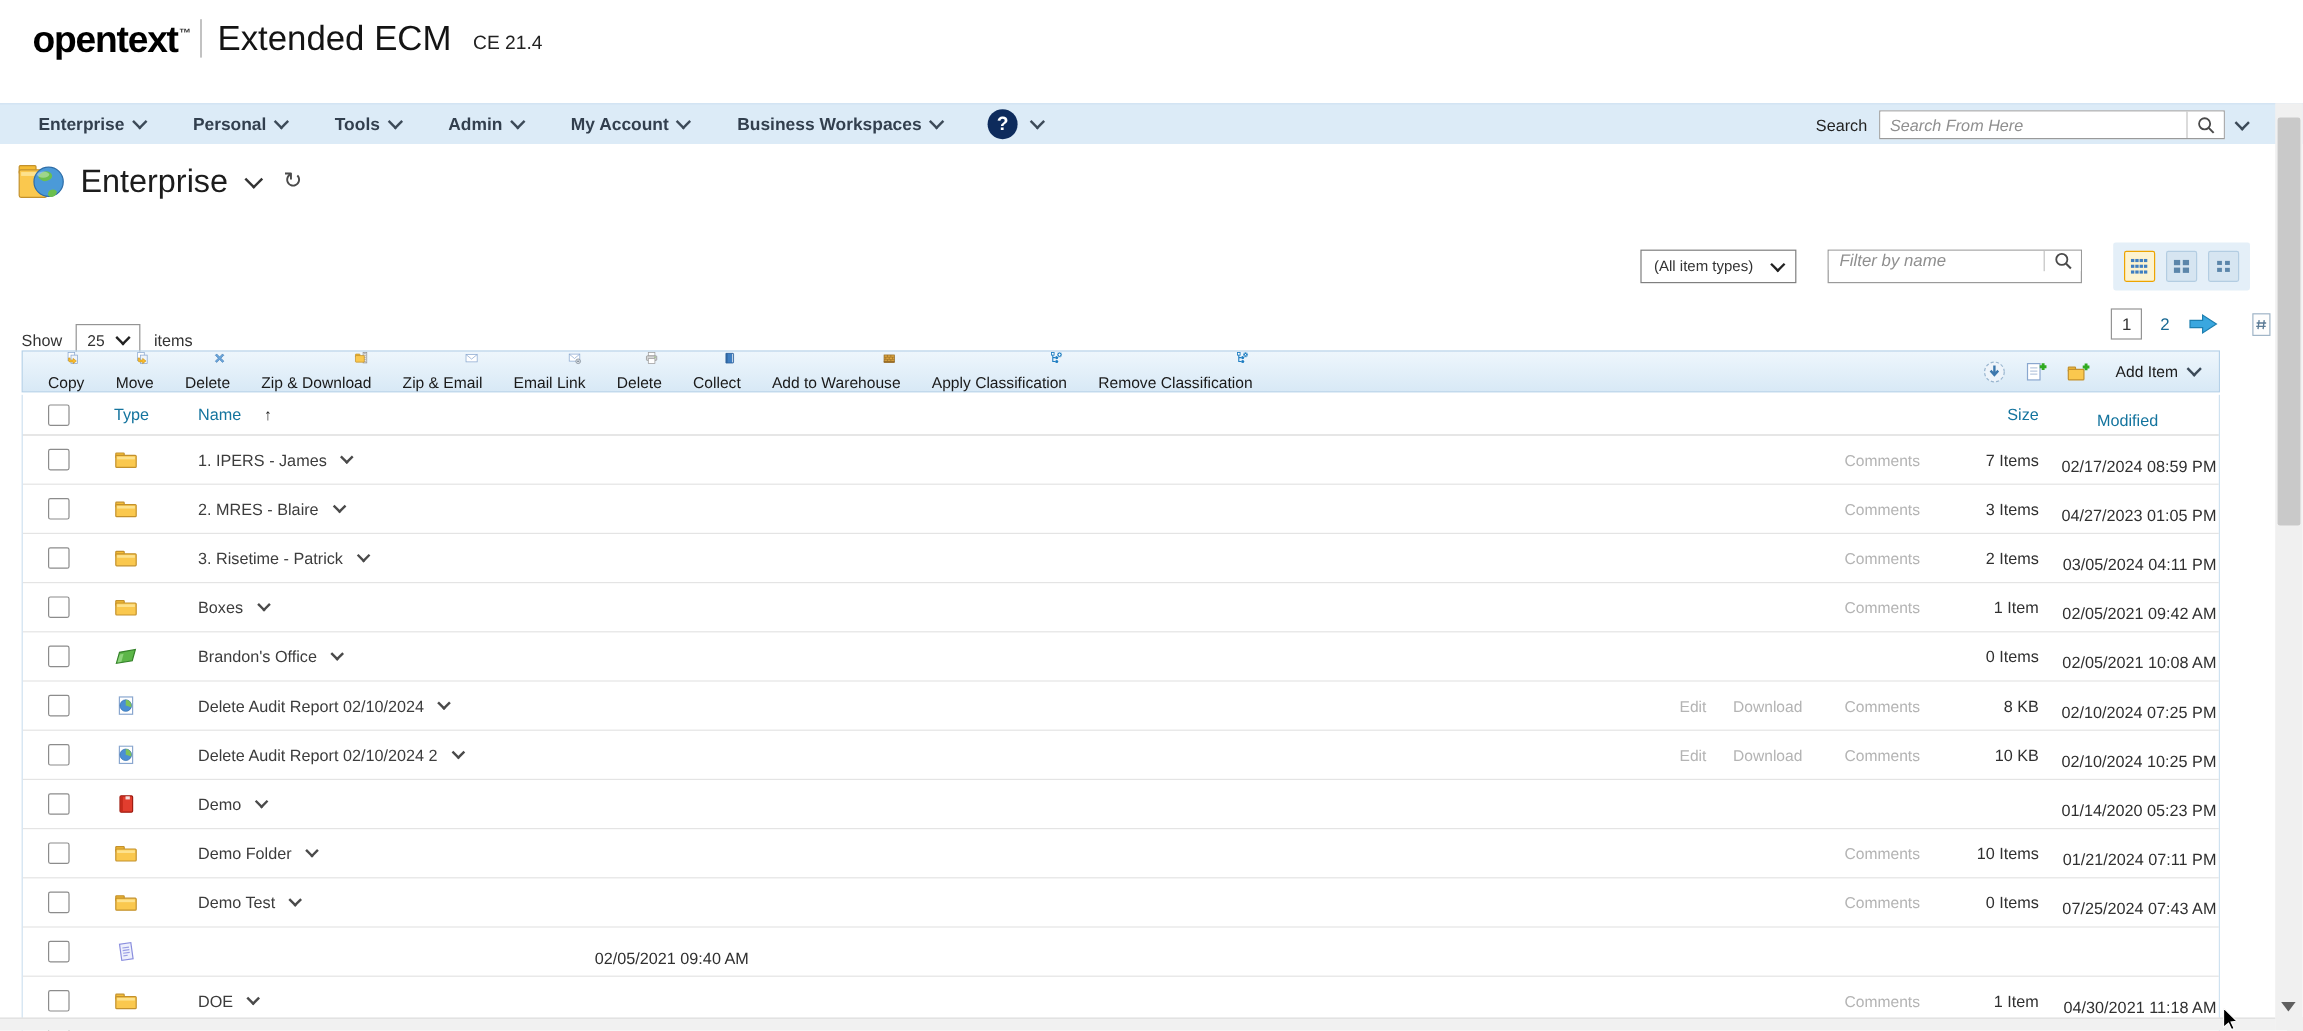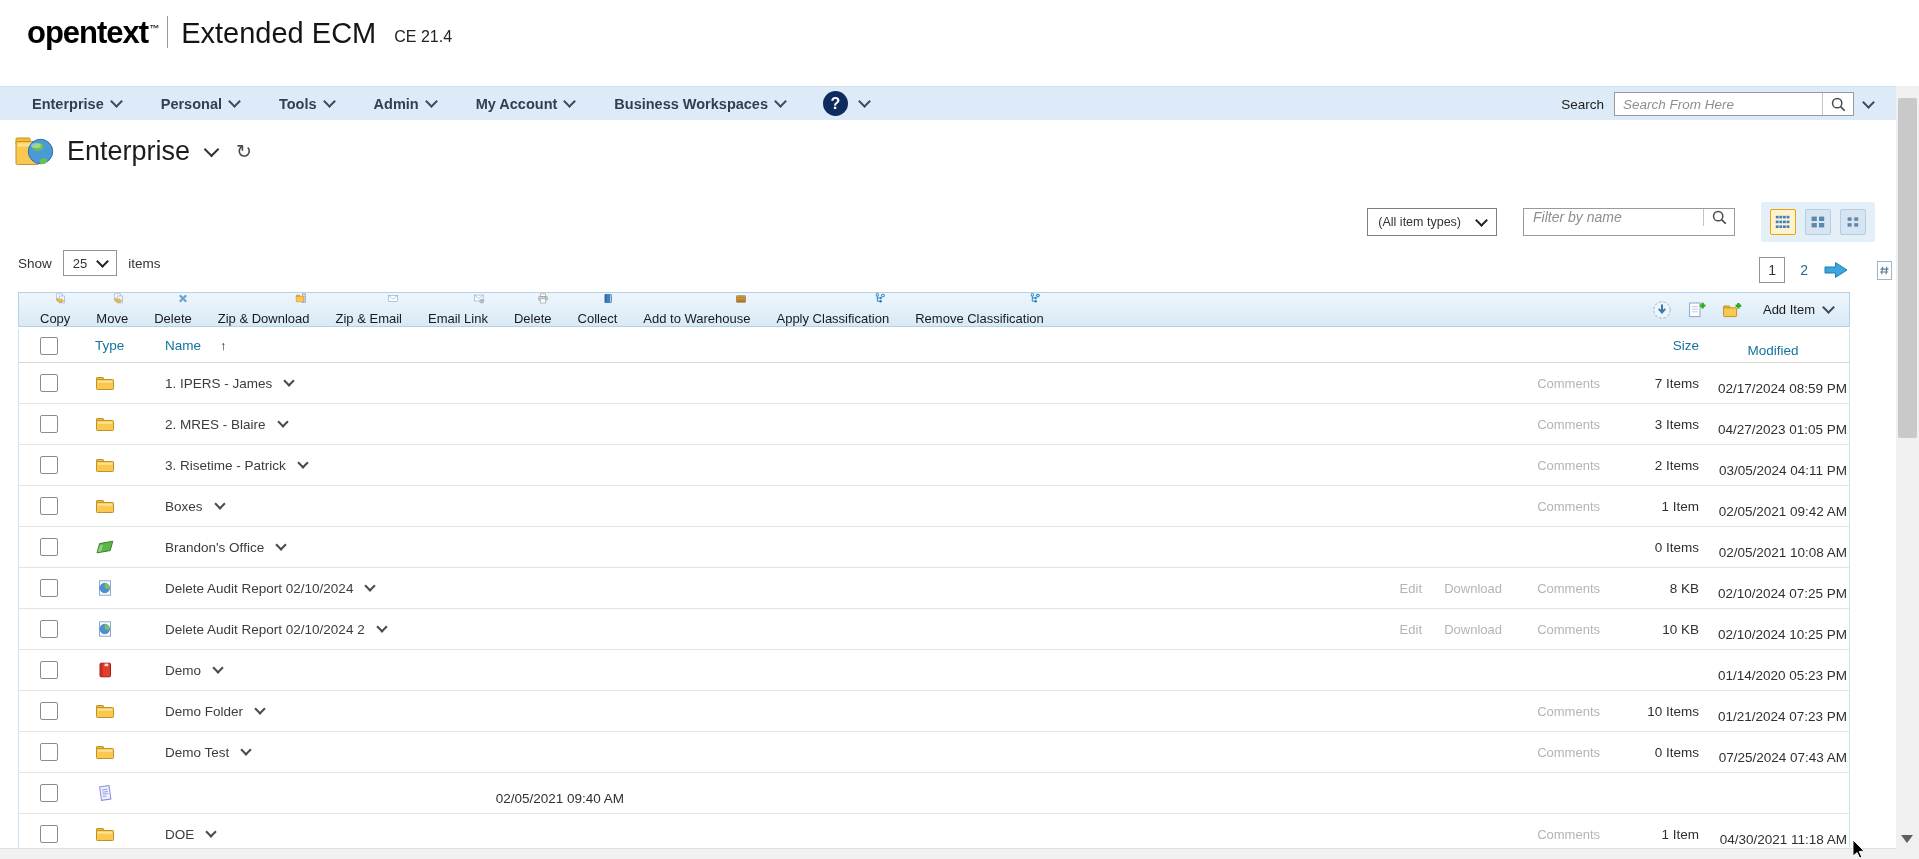--- a/index.html
+++ b/index.html
@@ -21,21 +21,21 @@
     border-top:1px solid #cfe2f2;display:flex;align-items:center;padding-left:12px;box-sizing:border-box;}
   .nav-item{display:flex;align-items:center;gap:8px;padding:0 20px;font-weight:700;
     font-size:14.5px;color:#323f4e;cursor:pointer;}
   .chev{display:inline-block;width:7px;height:7px;border-right:2px solid #3c4a58;
     border-bottom:2px solid #3c4a58;transform:rotate(45deg);margin-top:-4px;}
   .help-wrap{display:flex;align-items:center;gap:12px;padding:0 18px;}
   .help-circle{width:25px;height:25px;border-radius:50%;background:#0d2b5c;color:#fff;
     font-weight:700;font-size:16px;display:flex;align-items:center;justify-content:center;cursor:pointer;}
   .nav-search{position:absolute;right:46px;top:0;height:34px;display:flex;align-items:center;gap:10px;}
   .nav-search-label{font-size:13.5px;color:#222;}
-  .search-box{display:flex;align-items:stretch;width:240px;height:24px;border:1px solid #9a9a9a;
+  .search-box{display:flex;align-items:stretch;width:288px;height:24px;border:1px solid #9a9a9a;
     background:#fff;box-sizing:border-box;}
   .search-box input{flex:1;border:0;outline:0;padding:0 8px;font-size:13.5px;font-family:"Liberation Sans",sans-serif;min-width:0;}
   input::placeholder{font-style:italic;color:#8f8f8f;}
   .mag-btn{width:30px;display:flex;align-items:center;justify-content:center;border-left:1px solid #c3c3c3;
     background:#fff;cursor:pointer;}
   
   .title-row{position:absolute;top:133px;left:14px;display:flex;align-items:center;gap:13px;}
   .page-title{font-size:27px;color:#1c1c1c;}
   .chev-lg{width:9px;height:9px;border-width:2px;border-color:#333;margin-left:3px;}
   .refresh{font-size:19px;color:#4a4a4a;margin-left:6px;cursor:pointer;line-height:1;}
@@ -45,21 +45,21 @@
     gap:16px;padding:0 10px;font-size:12.5px;color:#333;cursor:pointer;box-sizing:border-box;}
   .chev-bold{border-width:2.6px;border-color:#222;width:7px;height:7px;}
   .filter-box{display:flex;align-items:flex-start;width:212px;height:28px;border:1px solid #9a9a9a;
     background:#fff;box-sizing:border-box;}
   .filter-box input{flex:1;border:0;outline:0;padding:0 9px;font-size:14px;font-family:"Liberation Sans",sans-serif;min-width:0;}
   .view-toggles{background:#e4eff8;border-radius:2px;padding:7px 9px;display:flex;gap:9px;}
   .vt-btn{width:26px;height:26px;display:flex;align-items:center;justify-content:center;
     background:#d6e5f1;border:1px solid #b3cde2;border-radius:2px;cursor:pointer;box-sizing:border-box;}
   .vt-btn.active{background:#fdf3cf;border-color:#eda400;}
   
-  .show-row{position:absolute;top:250px;left:18px;display:flex;align-items:center;gap:11px;
+  .show-row{position:absolute;top:270px;left:18px;display:flex;align-items:center;gap:11px;
     font-size:13.5px;color:#333;}
   .pagesize{height:26px;border:1px solid #949494;background:#fff;display:flex;align-items:center;
     gap:11px;padding:0 9px;font-size:13px;cursor:pointer;box-sizing:border-box;}
   .pagination{position:absolute;top:257px;right:26px;display:flex;align-items:center;gap:13px;}
   .page-current{width:26px;height:26px;border:1px solid #949494;background:#fff;font-size:14px;
     color:#333;display:flex;align-items:center;justify-content:center;box-sizing:border-box;}
   .page-link{font-size:14px;color:#1b6a94;cursor:pointer;padding:0 2px;}
   .next-btn,.jump-btn{cursor:pointer;display:flex;align-items:center;}
   .jump-btn{margin-left:14px;}
   
@@ -648,21 +648,21 @@
         </svg>
       </div>
     <div class="c-name">
         <span class="name-link">Demo Folder</span>
         <span class="chev chev-row"></span>
       </div>
     <div class="c-edit gray"></div>
     <div class="c-dl gray"></div>
     <div class="c-cm gray">Comments</div>
     <div class="c-size">10 Items</div>
-    <div class="c-mod">01/21/2024 07:23 PM</div>
+    <div class="c-mod">01/21/2024 07:11 PM</div>
   </div>
 
   <div class="trow">
     <div class="c-check">
         <span class="cb"></span>
       </div>
     <div class="c-type">
         <svg width="20" height="16">
           <use href="#i-folder"></use>
         </svg>

